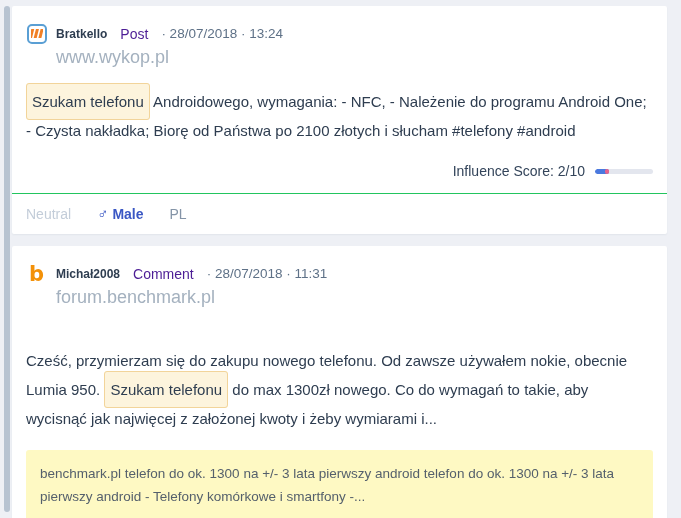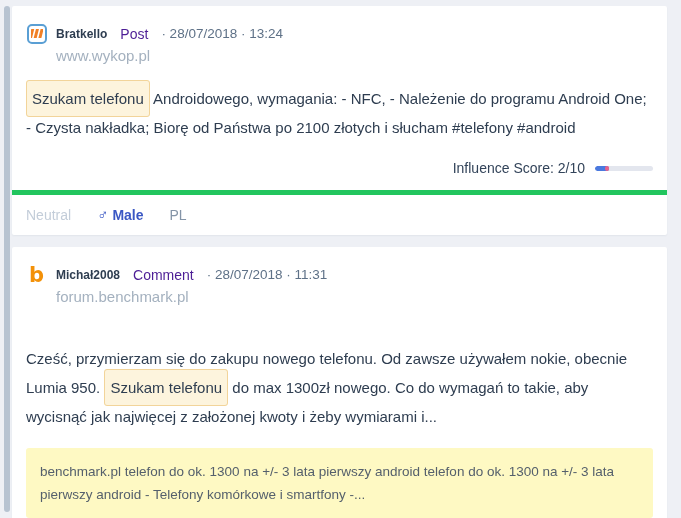--- a/index.html
+++ b/index.html
@@ -35,21 +35,21 @@
     background: #fff; display: flex; align-items: center; justify-content: center;
   }
   .bench-glyph {
     font-family: "DejaVu Sans", sans-serif;
     font-weight: 700; font-size: 21px; line-height: 20px; color: #f39109;
   }
   .author { font-size: 12px; font-weight: 700; color: #2e3d50; }
   .type-link { font-size: 14px; color: #4c1d95; text-decoration: none; margin-left: 4px; }
   .meta { font-size: 13.5px; color: #5e7187; margin-left: 4px; }
   .domain {
-    font-size: 15px; color: #a4b1bf; margin: 3px 0 0 30px; display: inline-block;
+    font-size: 18px; color: #a4b1bf; margin: 3px 0 0 30px; display: inline-block;
     text-decoration: none;
   }
   .body-text {
     margin-top: 19px;
     font-size: 15px; line-height: 29px; color: #2e3d50;
   }
   .hl-chip {
     background: #fdf4dd; border: 1px solid #f2d49a; border-radius: 3px;
     padding: 9px 5px; color: #2e3d50; white-space: nowrap;
   }
@@ -70,21 +70,21 @@
   }
   .influence-fill {
     position: absolute; left: 0; top: 0; bottom: 0;
     background: #4a79df; border-radius: 3px;
   }
   .influence-fill::after {
     content: ""; position: absolute; right: 0; top: 0; bottom: 0; width: 4px;
     background: #e8638c; border-radius: 2px;
   }
   .card-foot {
-    border-top: 5px solid #22c55e;
+    border-top: 1px solid #22c55e;
     padding: 11px 14px 12px 14px;
     display: flex; align-items: center; font-size: 14px;
   }
   .foot-left { display: flex; align-items: center; gap: 26px; }
   .sentiment { color: #c3cdd9; cursor: pointer; }
   .gender { color: #3a57c4; font-weight: 700; cursor: pointer; display: flex; align-items: center; gap: 4px; }
   .gender .mars { font-weight: 400; font-size: 15px; }
   .lang { color: #8494a7; cursor: pointer; }
 </style>
 </head>

